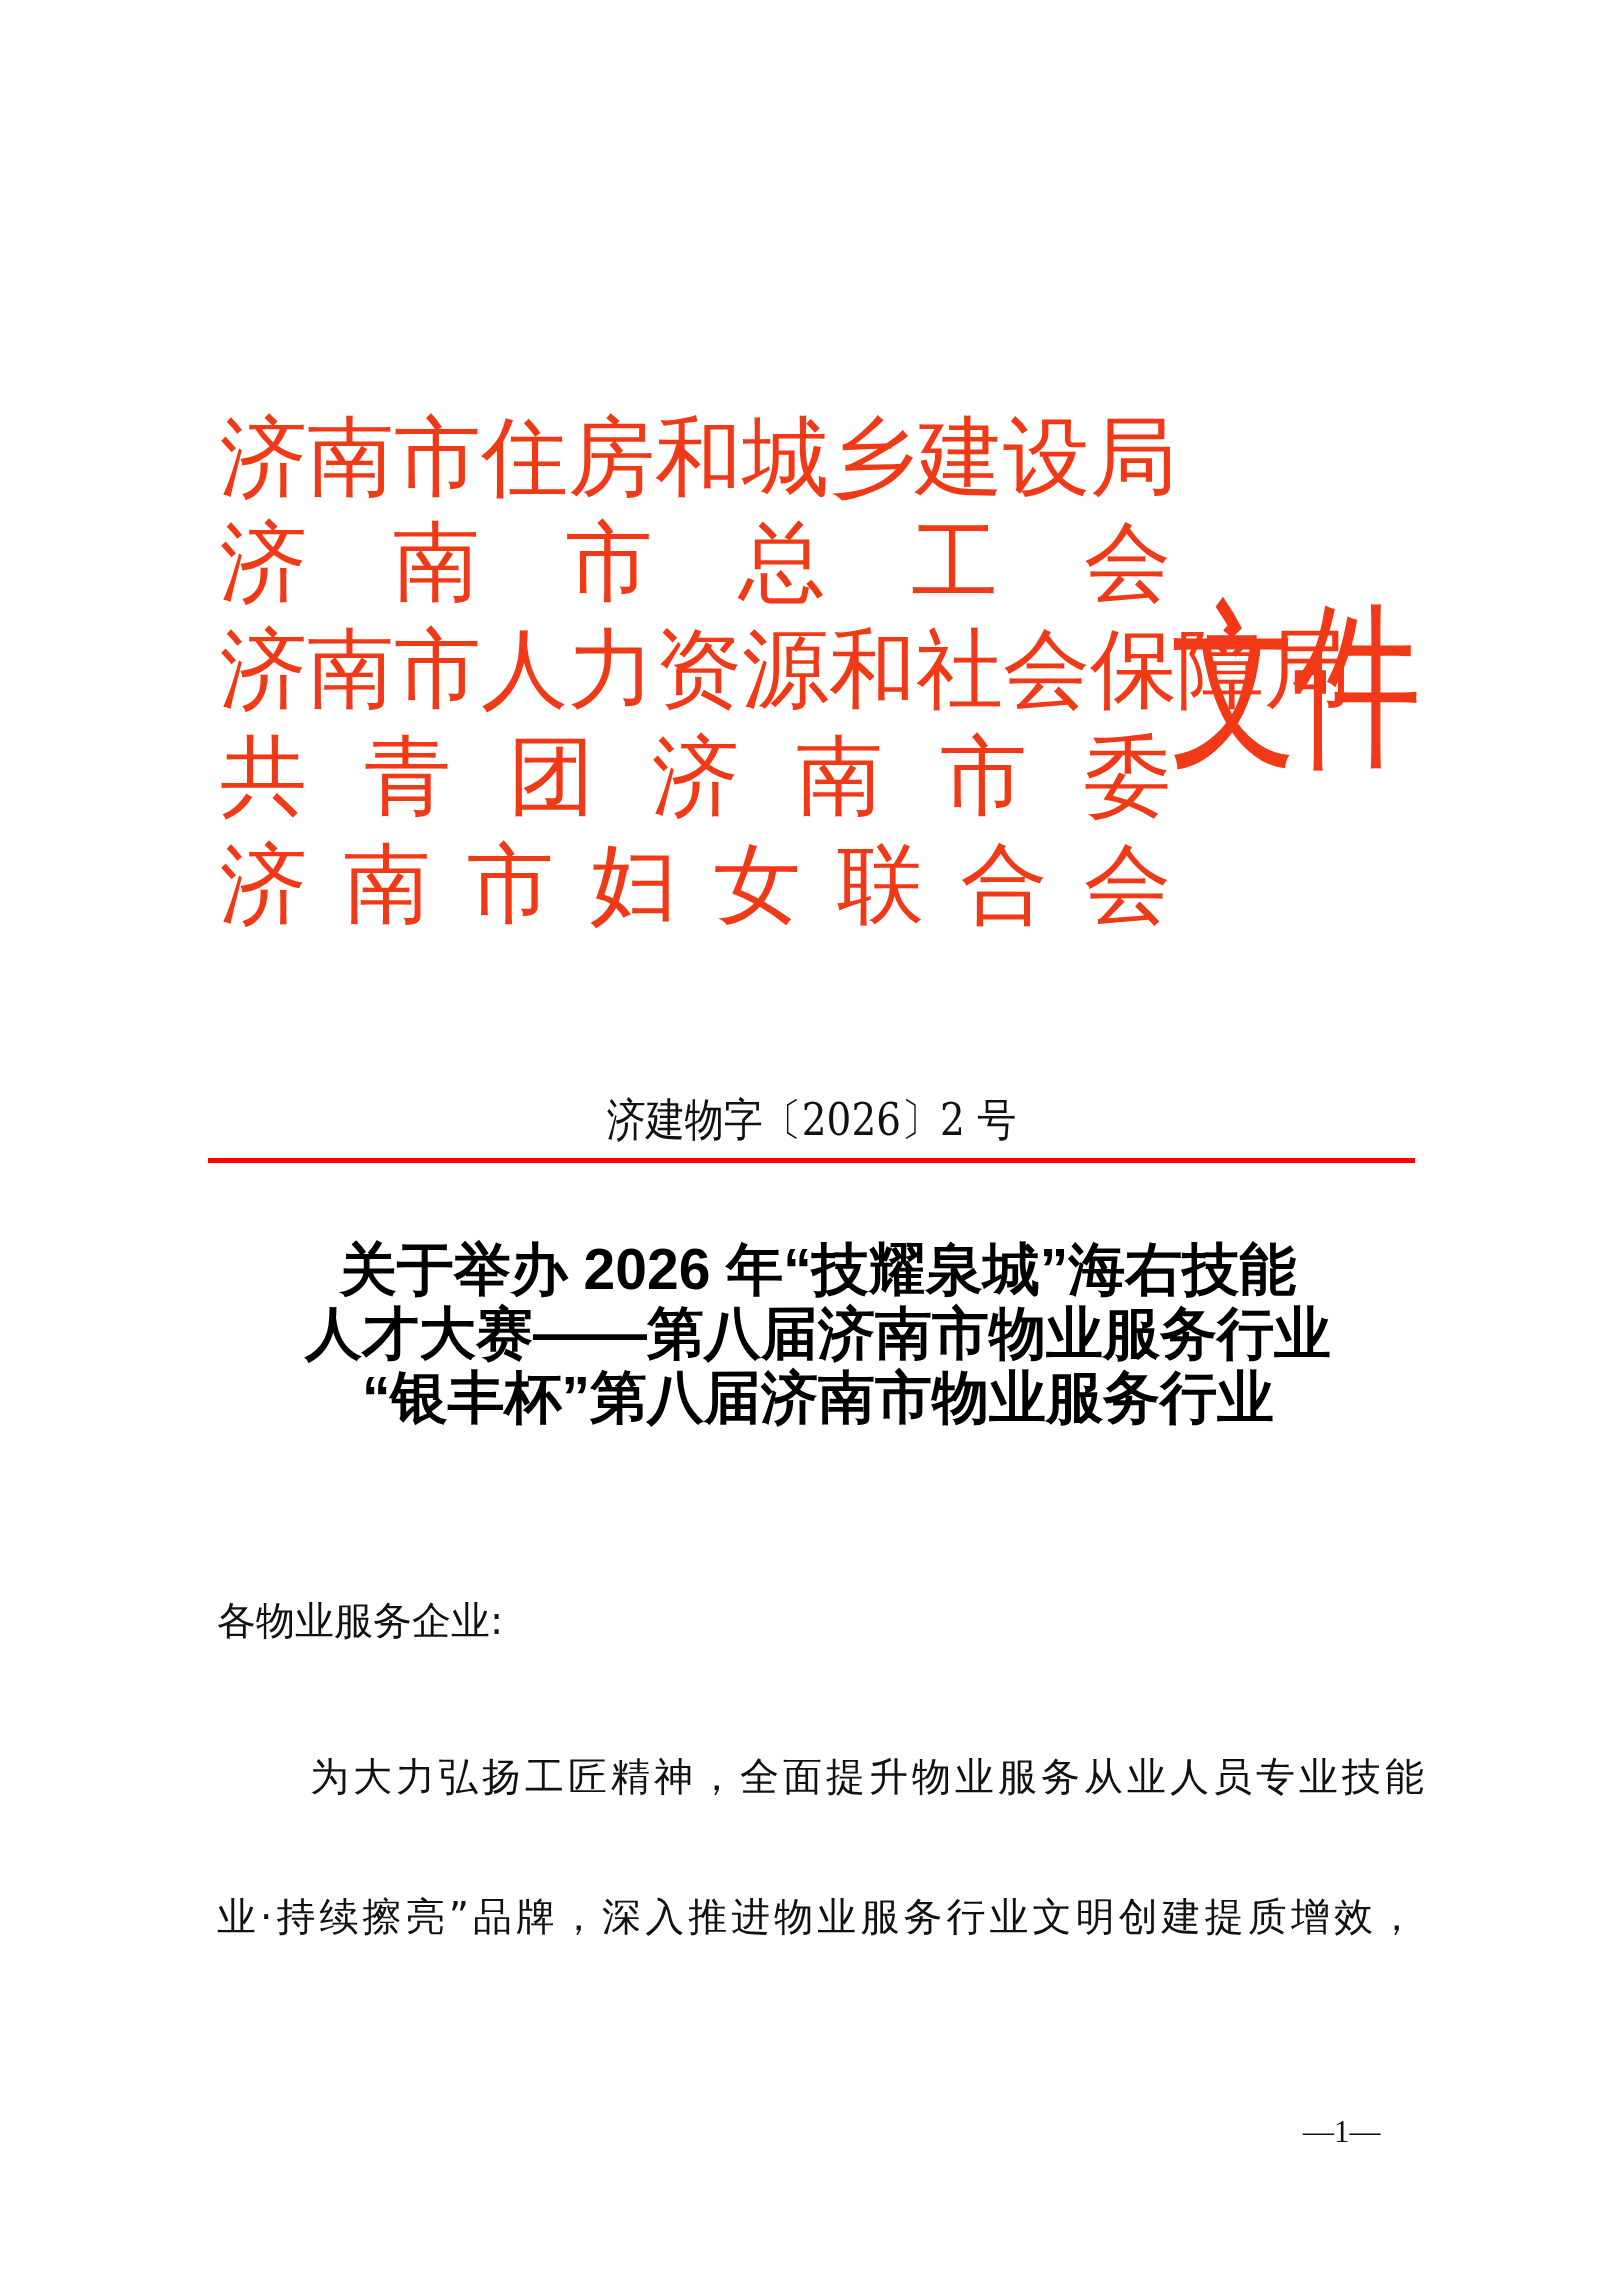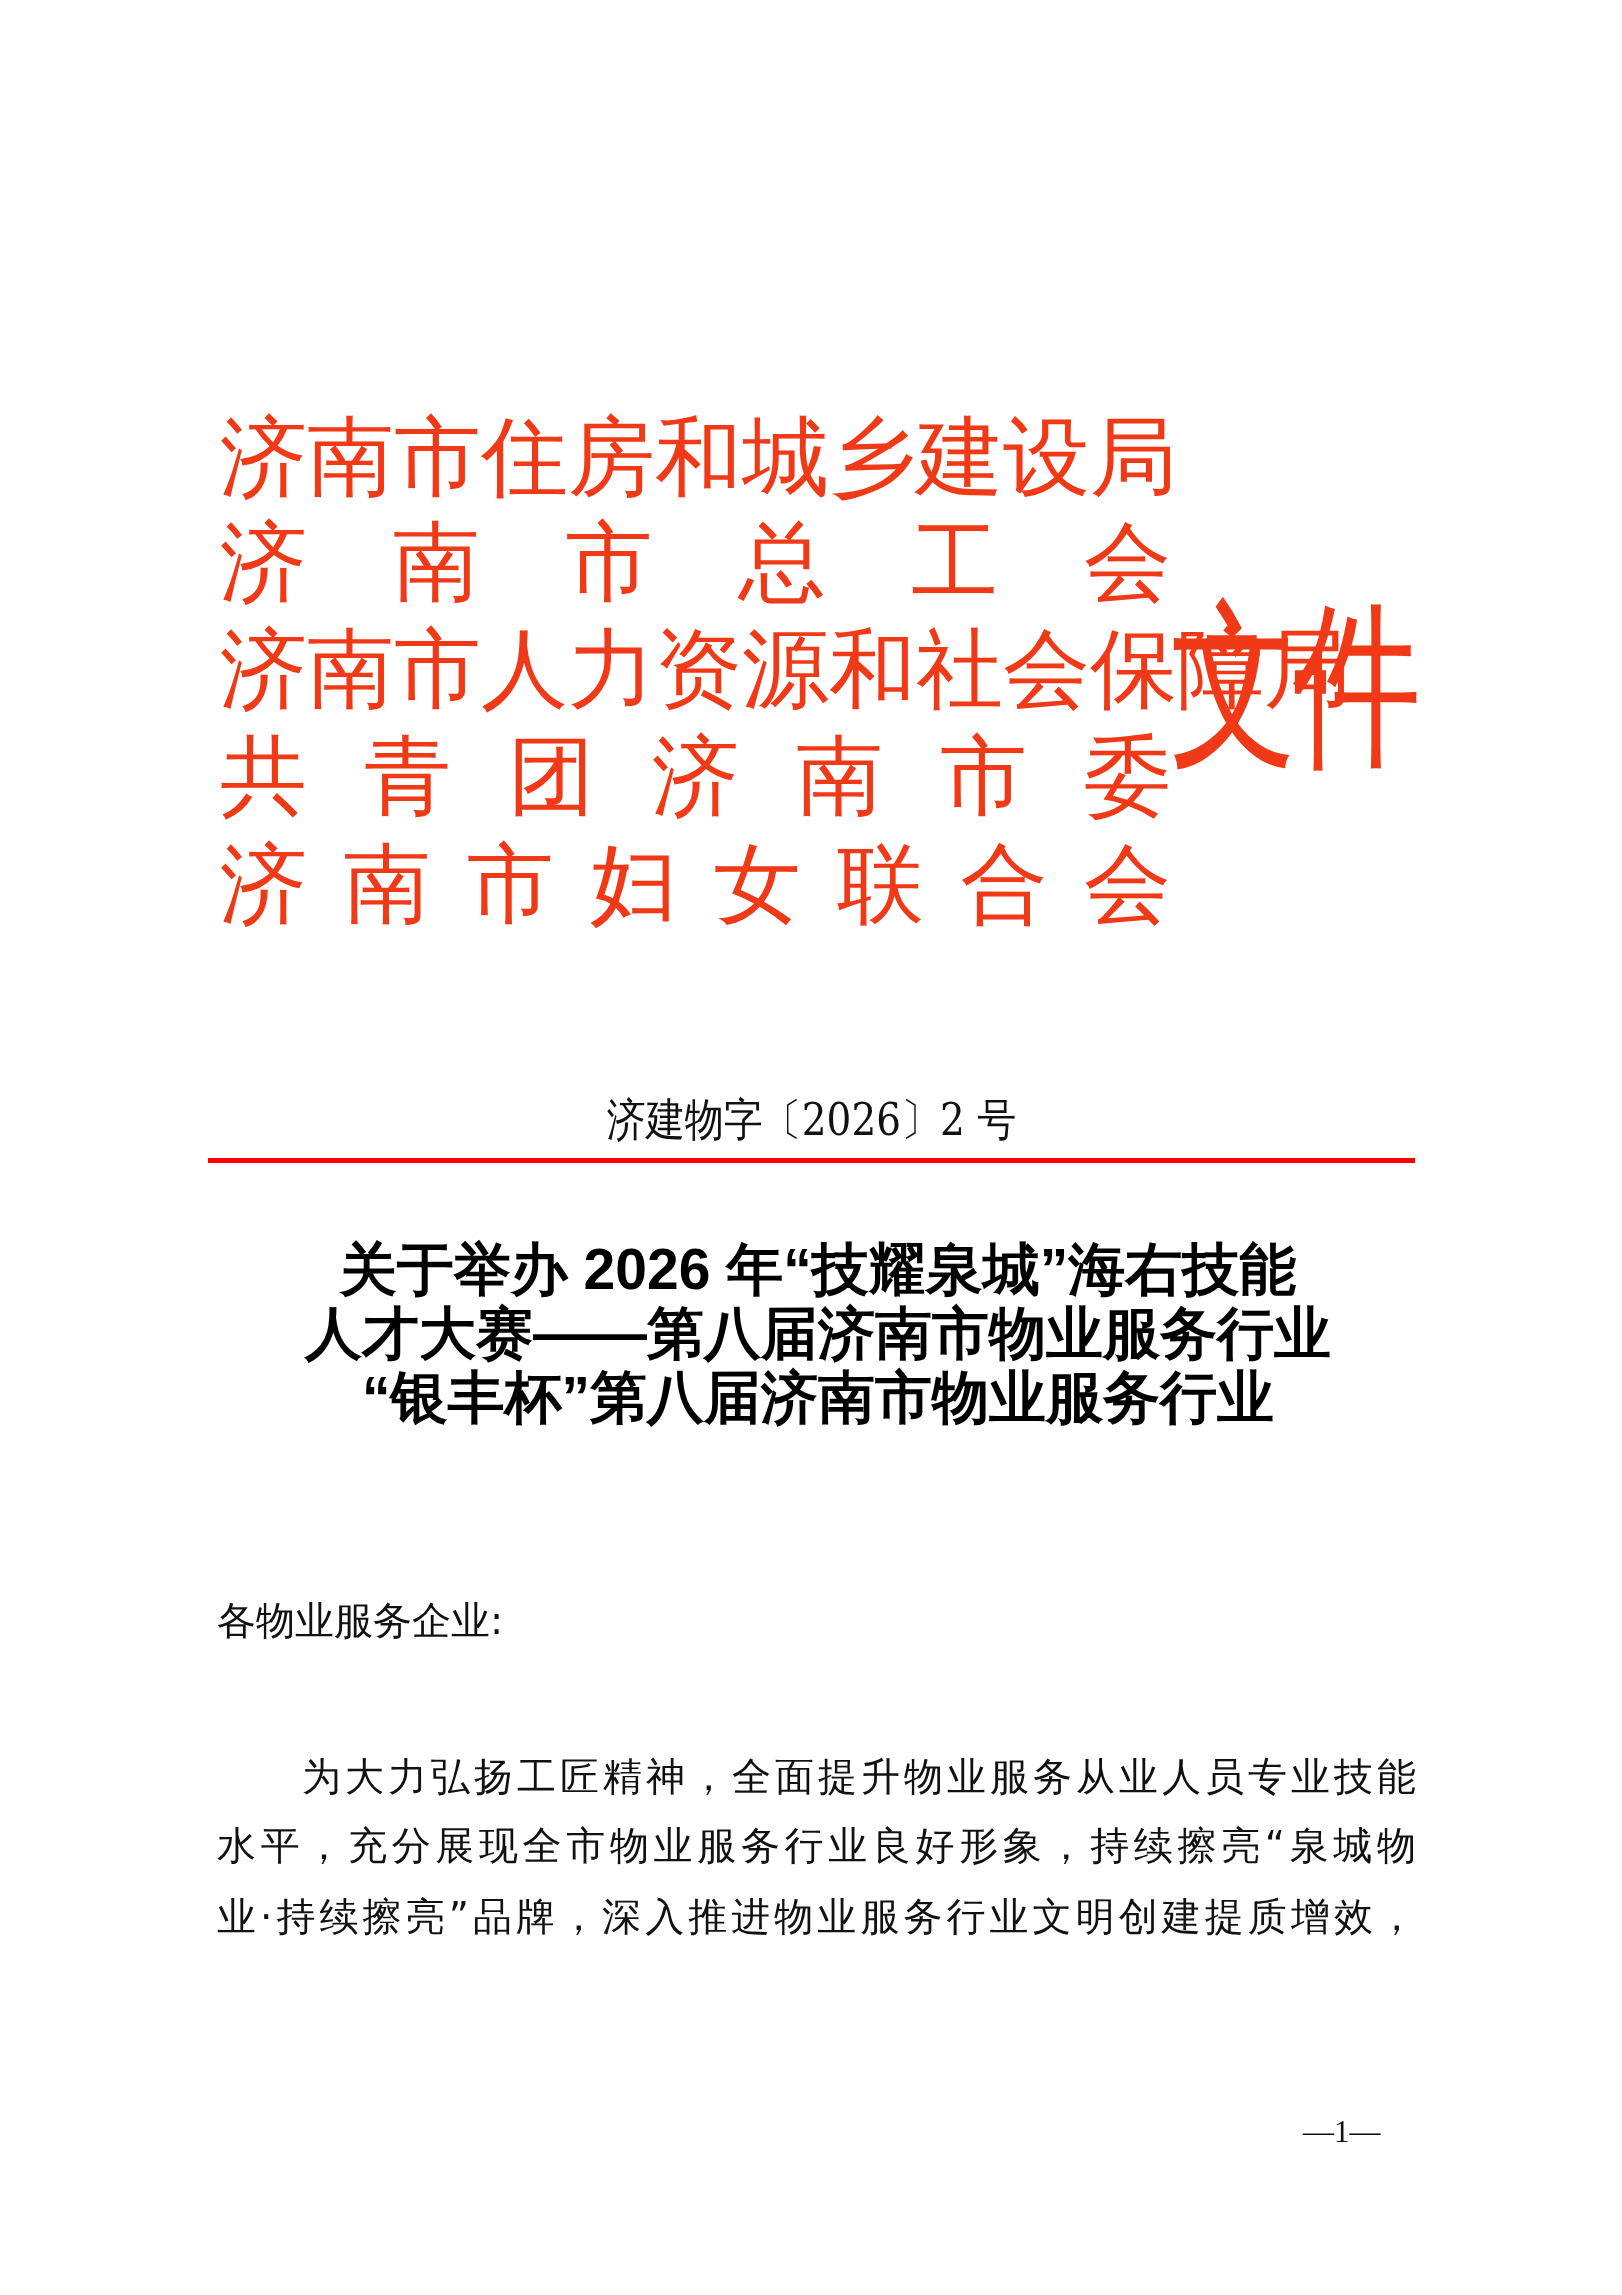--- a/index.html
+++ b/index.html
@@ -36,21 +36,21 @@
   }
   .doc-title div { height: 64px; white-space: nowrap; }
 
   .salutation, .para-line {
     position: absolute; left: 217px;
     font-family: "DejaVu Sans", "Liberation Sans", sans-serif;
     font-size: 39px; color: #111; white-space: nowrap; line-height: 51px;
   }
   .salutation { top: 1595px; }
   .para-line { width: 1199px; text-align: justify; text-align-last: justify; }
-  .para-line.first { left: 302px; width: 1114px; top: 1751px; font-family: Liberation Serif, serif; }
+  .para-line.first { left: 310px; width: 1114px; top: 1751px; font-family: Liberation Serif, serif; }
   .para-line.l2 { top: 1820px; }
   .para-line.l3 { top: 1891px; }
 
   .page-number {
     position: absolute; left: 1303px; top: 2111px;
     font-family: "Liberation Serif", "DejaVu Serif", serif;
     font-size: 31px; color: #111; line-height: 41px; white-space: nowrap;
   }
 </style>
 </head>
@@ -122,18 +122,17 @@
   <div class="red-rule"></div>
 
   <div class="doc-title">
     <div>关于举办 2026 年“技耀泉城”海右技能</div>
     <div>人才大赛——第八届济南市物业服务行业</div>
     <div>“银丰杯”第八届济南市物业服务行业</div>
   </div>
 
   <div class="salutation">各物业服务企业:</div>
   <div class="para-line first">为大力弘扬工匠精神，全面提升物业服务从业人员专业技能</div>
-  <div class="para-line l2">水平，充分展现全市物业服务行业良好形象，持续擦亮“泉城物</div>
   <div class="para-line l3">业·持续擦亮”品牌，深入推进物业服务行业文明创建提质增效，</div>
 
   <div class="page-number">—1—</div>
 </div>
 
 
 </body></html>

